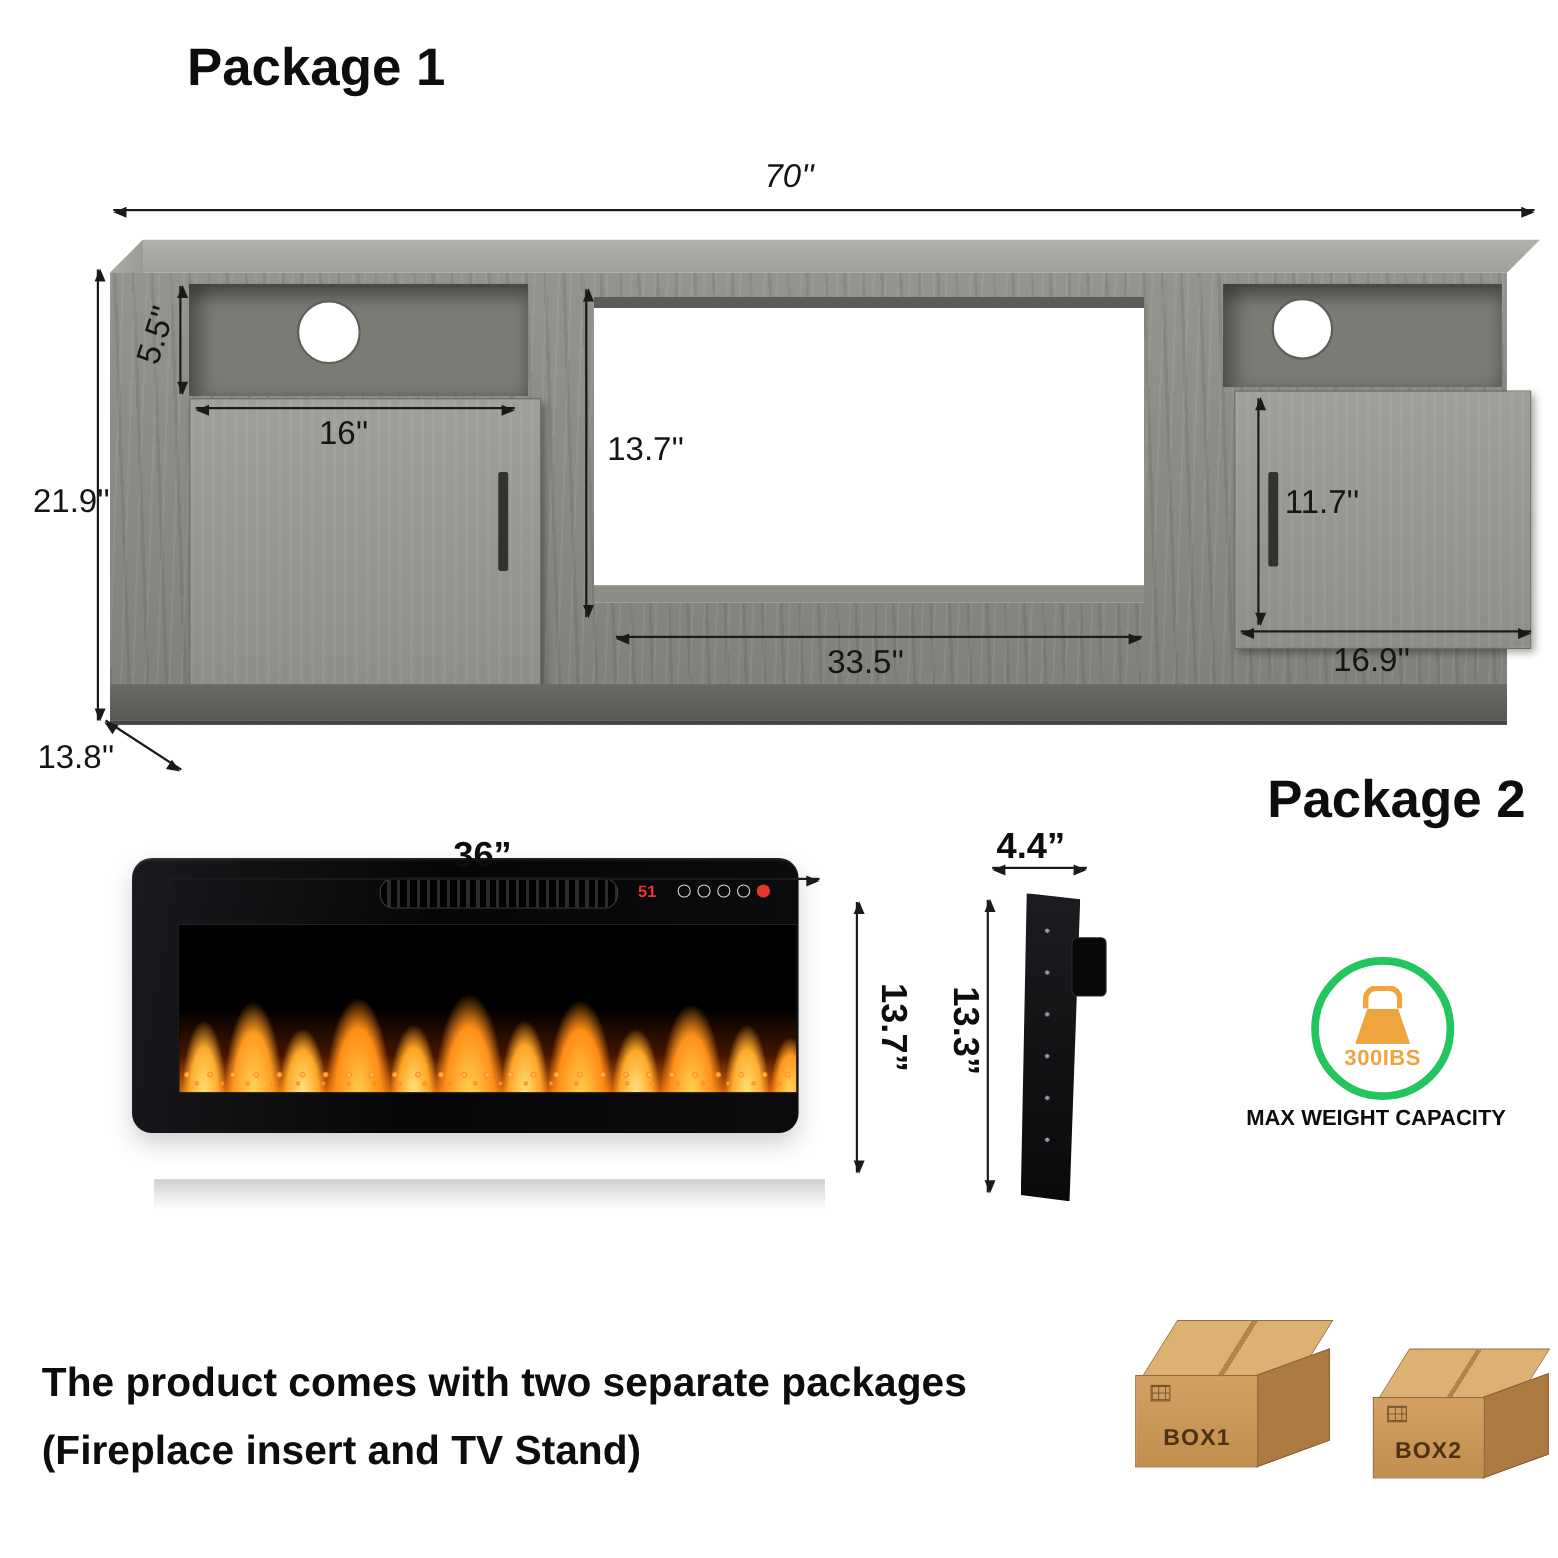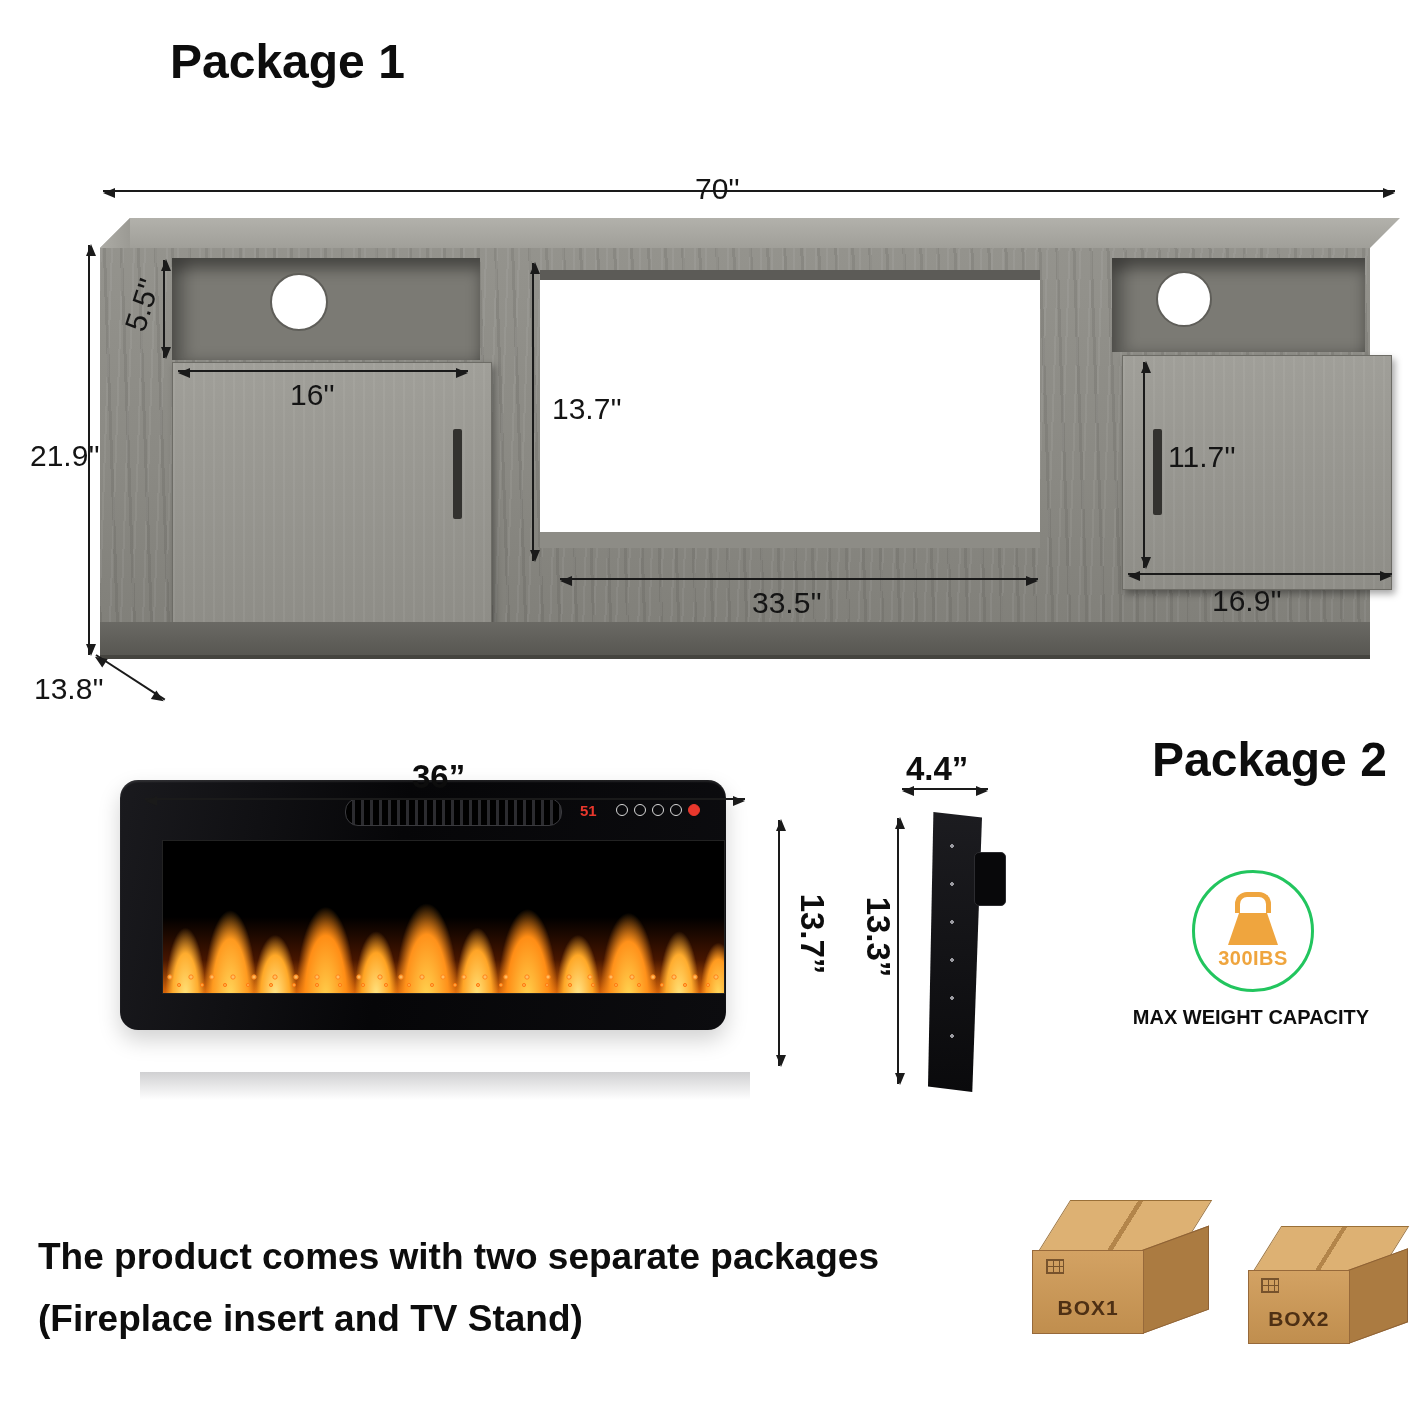--- a/index.html
+++ b/index.html
@@ -93,21 +93,21 @@
     background:linear-gradient(180deg,#1c1c20,#0a0a0c);
     clip-path:polygon(10% 0, 100% 2%, 82% 100%, 0 98%); }
   .fp-side-screws { position:absolute; left:20px; top:28px; width:8px; height:226px;
     background-image:radial-gradient(circle 3px at 4px 6px, #9a9aa0 0 60%, transparent 70%);
     background-size:8px 38px; }
   .fp-bracket { position:absolute; left:974px; top:852px; width:30px; height:52px;
     background:#08080a; border:1px solid #2c2c30; border-radius:5px; }
 
   
   .wt-circle { position:absolute; left:1192px; top:870px; width:116px; height:116px;
-    border:3px solid #22c55e; border-radius:50%;
+    border:7px solid #22c55e; border-radius:50%;
     display:flex; flex-direction:column; align-items:center; justify-content:center; gap:2px; }
   .wt-handle { width:26px; height:16px; border:5px solid #efa53e; border-bottom:none;
     border-radius:12px 12px 0 0; }
   .wt-body { width:50px; height:32px; background:#efa53e; margin-top:-2px;
     clip-path:polygon(22% 0, 78% 0, 100% 100%, 0 100%); }
   .wt-value { font-size:20px; font-weight:700; color:#efa53e; letter-spacing:.5px; }
   .wt-caption { position:absolute; left:1118px; top:1006px; width:266px; text-align:center;
     font-size:20px; font-weight:700; color:#0d0d0d; }
 
   
@@ -158,21 +158,21 @@
       </div>
 
       <div class="door" style="left:1022px; top:107px; width:268px; height:233px;">
         <div class="handle" style="left:30px; top:73px; height:86px;"></div>
       </div>
       <div class="stand-base"></div>
     </div>
   </div>
 
   <div class="ha" style="left:103px; top:190px; width:1292px;"></div>
-  <div class="dlabel" style="left:695px; top:172px;">70''</div>
+  <div class="dlabel" style="left:695px; top:144px;font-style:italic;">70''</div>
 
   <div class="va" style="left:88px; top:245px; height:410px;"></div>
   <div class="dlabel" style="left:30px; top:439px;">21.9''</div>
 
   <div class="va" style="left:163px; top:260px; height:98px;"></div>
   <div class="dlabel" style="left:116px; top:288px; transform:rotate(-72deg);">5.5''</div>
 
   <div class="ha" style="left:178px; top:370px; width:290px;"></div>
   <div class="dlabel" style="left:290px; top:378px;text-align:right;">16''</div>
 
@@ -184,21 +184,21 @@
 
   <div class="va" style="left:1143px; top:362px; height:206px;"></div>
   <div class="dlabel" style="left:1168px; top:440px;">11.7''</div>
 
   <div class="ha" style="left:1128px; top:573px; width:264px;"></div>
   <div class="dlabel" style="left:1212px; top:584px;">16.9''</div>
 
   <div class="ha" style="left:96px; top:654px; width:82px; transform:rotate(33deg); transform-origin:0 50%;"></div>
   <div class="dlabel" style="left:34px; top:672px;">13.8''</div>
 
-  <div class="pkg-title" style="left:1152px; top:732px;">Package 2</div>
+  <div class="pkg-title" style="left:1152px; top:700px;">Package 2</div>
 
   <div class="fp-front">
     <div class="fp-vent"></div>
     <div class="fp-display">51</div>
     <div class="fp-icons">
       <span></span>
       <span></span>
       <span></span>
       <span></span>
       <span></span>

